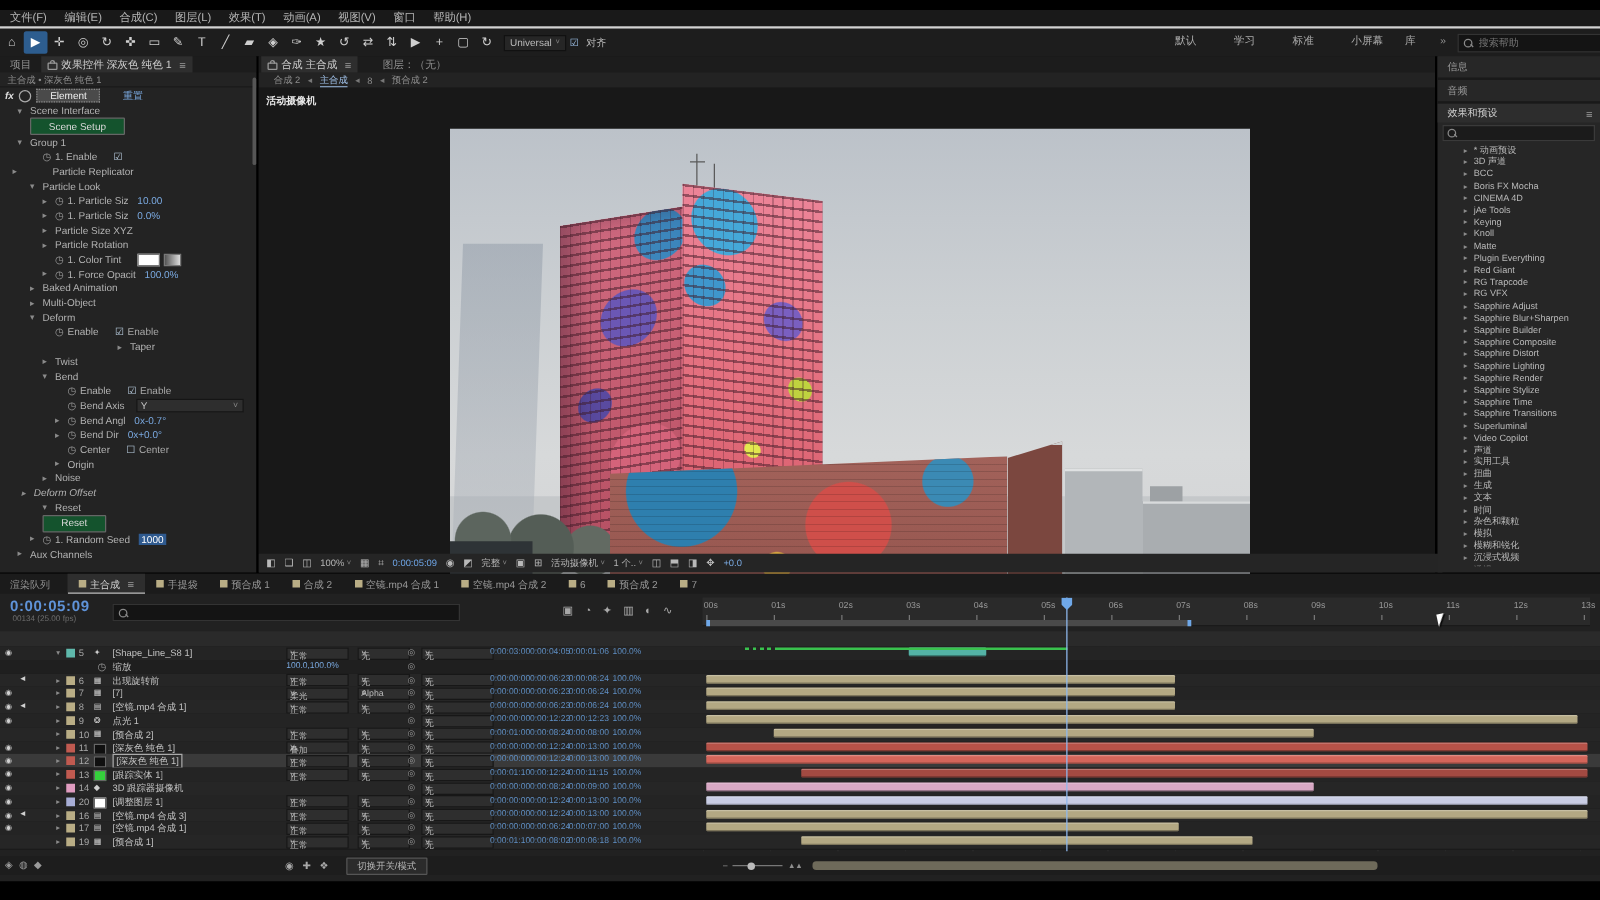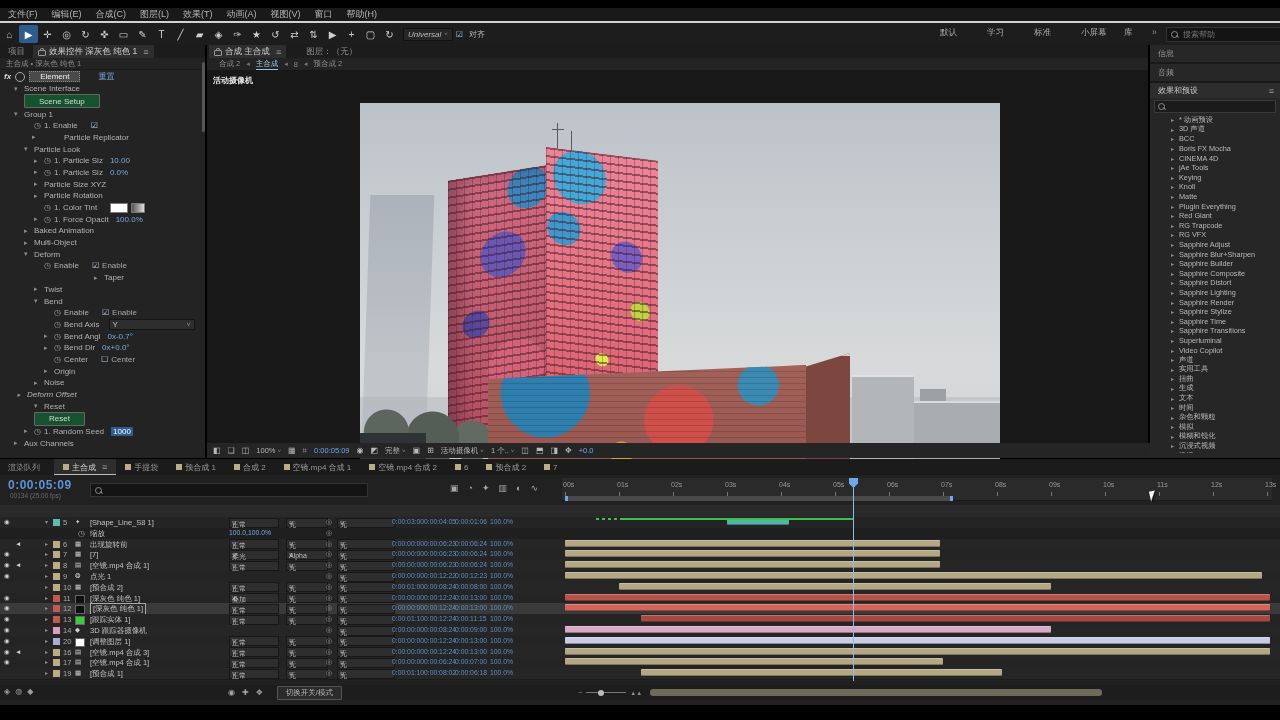--- a/index.html
+++ b/index.html
@@ -5,21 +5,21 @@
   html,body{margin:0;padding:0;background:#000;width:1280px;height:720px;overflow:hidden;
     font-family:"Liberation Sans",sans-serif;color:#c8c8c8;-webkit-font-smoothing:none;}
   .abs{position:absolute;}
   
   #menubar{left:0;top:8px;width:1280px;height:13px;background:#191919;display:flex;align-items:center;gap:14px;padding-left:8px;font-size:9px;color:#b5b5b5;}
   #whiteline{left:0;top:21px;width:1280px;height:2px;background:#e9e9e9;opacity:.9;}
   #toolbar{left:0;top:23px;width:1280px;height:22px;background:#1d1d1d;display:flex;align-items:center;font-size:10px;}
   .tool{width:19px;height:18px;display:flex;align-items:center;justify-content:center;color:#cfcfcf;font-size:10px;}
   .tool.active{background:#2d5d8f;color:#fff;border-radius:2px;}
   .tb-text{font-size:8px;color:#bbb;margin:0 3px;}
-  .tb-dd{display:flex;align-items:center;gap:3px;background:#262626;border:1px solid #111;padding:1px 4px;font-size:8px;color:#bbb;margin-left:4px;font-style:italic;}
+  .tb-dd{display:flex;align-items:center;gap:3px;background:#262626;border:1px solid #111;padding:1px 4px;font-size:8px;color:#bbb;margin-left:4px;}
   .ws{position:absolute;top:4px;font-size:8.5px;color:#ababab;}
   .searchbox{display:flex;align-items:center;gap:3px;background:#141414;border:1px solid #333;height:13px;padding:0 4px;}
   .mag{width:5px;height:5px;border:1px solid #8a8a8a;border-radius:50%;position:relative;flex:none;}
   .mag:after{content:"";position:absolute;left:4px;top:4px;width:3px;height:1px;background:#8a8a8a;transform:rotate(45deg);}
   input{background:transparent;border:none;outline:none;color:#ccc;font-size:8px;width:70px;font-family:inherit;}
   input::placeholder{color:#777;}
   
   #left-panel{left:0;top:45px;width:205px;height:413px;background:#232323;}
   .ptabs{height:13px;background:#1c1c1c;display:flex;align-items:center;font-size:8.5px;}
   .ptab-inactive{color:#8f8f8f;padding:0 8px;}
@@ -264,21 +264,21 @@
       <div class="ec-row" style="padding-left: 14px;">
         <span class="twirl">▾</span>
         <span class="ec-label">Group 1</span>
       </div>
       <div class="ec-row" style="padding-left: 24px;">
         <span class="twirl-sp"></span>
         <span class="stopwatch">◷</span>
         <span class="ec-label">1. Enable</span>
         <span class="ec-check">☑</span>
       </div>
-      <div class="ec-row" style="padding-left: 32px; gap: 25px;">
+      <div class="ec-row" style="padding-left: 10px; gap: 25px;">
         <span class="twirl">▸</span>
         <span class="ec-label">Particle Replicator</span>
       </div>
       <div class="ec-row" style="padding-left: 24px;">
         <span class="twirl">▾</span>
         <span class="ec-label">Particle Look</span>
       </div>
       <div class="ec-row" style="padding-left: 34px;">
         <span class="twirl">▸</span>
         <span class="stopwatch">◷</span>

